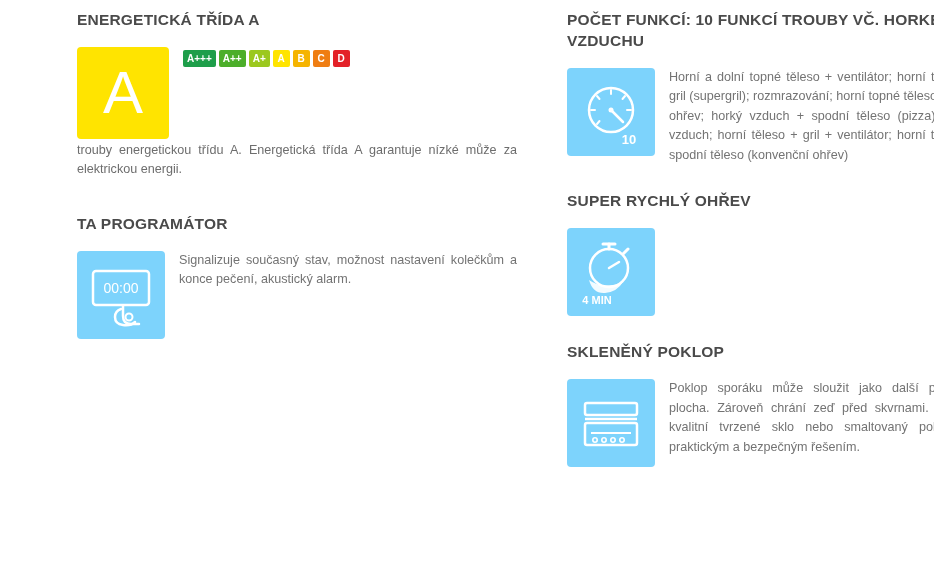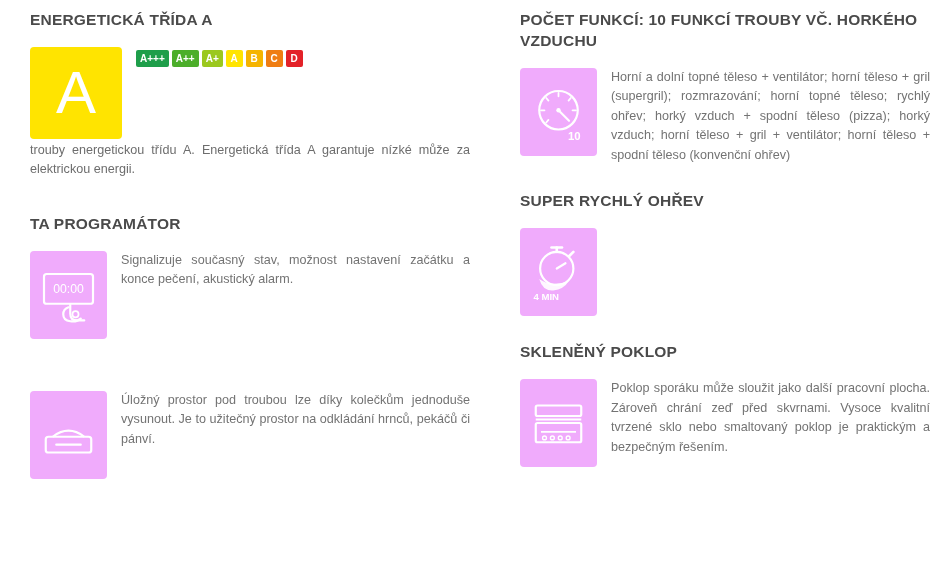--- a/index.html
+++ b/index.html
@@ -22,20 +22,21 @@
     padding: 10px 0 0 0;
   }
   .columns {
     display: flex;
     gap: 50px;
     padding: 0 8px 0 30px;
   }
   .col {
     width: 440px;
     flex: 0 0 440px;
+    margin-left: 47px;
   }
   .col-right {
     width: 410px;
     flex: 0 0 410px;
   }
 
   .feature {
     margin-bottom: 26px;
   }
   .feature-title {
@@ -47,24 +48,24 @@
     margin: 0 0 16px 0;
     text-transform: uppercase;
   }
   .feature-body {
     display: flex;
     align-items: flex-start;
     gap: 14px;
   }
   .icon-box {
     flex: 0 0 auto;
-    width: 77px;
+    width: 88px;
     height: 88px;
     border-radius: 4px;
-    background: #f0abfc;
+    background: #7dd3fc;
     position: relative;
     overflow: hidden;
   }
   .icon-box.yellow {
     background: #ffe400;
     width: 92px;
     height: 92px;
   }
   .feature-text {
     font-size: 12.6px;
@@ -162,35 +163,25 @@
         <div class="feature-body">
           <div class="icon-box">
             <svg class="art" viewBox="0 0 88 88">
               <rect x="16" y="20" width="56" height="34" rx="3" fill="none" stroke="#ffffff" stroke-width="2.5"></rect>
               <text x="44" y="42" font-family="Liberation Sans, sans-serif" font-size="14" fill="#ffffff" text-anchor="middle">00:00</text>
               <path d="M46 55 l0 10 M46 65 q0 8 8 8 l8 0" fill="none" stroke="#ffffff" stroke-width="2.5" stroke-linecap="round"></path>
               <path d="M44 58 q-6 2 -6 8 q0 7 8 8 q8 1 12 -3" fill="none" stroke="#ffffff" stroke-width="2.5" stroke-linecap="round"></path>
               <circle cx="52" cy="66" r="3.5" fill="none" stroke="#ffffff" stroke-width="2"></circle>
             </svg>
           </div>
-          <div class="feature-text">Signalizuje současný stav, možnost nastavení začátku a konce pečení, akustický alarm.</div>
+          <div class="feature-text">Signalizuje současný stav, možnost nastavení kolečkům a konce pečení, akustický alarm.</div>
         </div>
       </div>
 
       <div class="feature" style="margin-top:52px">
-        <div class="feature-body">
-          <div class="icon-box">
-            <svg class="art" viewBox="0 0 88 88">
-              <path d="M26 46 q18 -14 36 0" fill="none" stroke="#ffffff" stroke-width="2.5"></path>
-              <rect x="18" y="46" width="52" height="18" rx="3" fill="none" stroke="#ffffff" stroke-width="2.5"></rect>
-              <line x1="30" y1="55" x2="58" y2="55" stroke="#ffffff" stroke-width="2.5" stroke-linecap="round"></line>
-            </svg>
-          </div>
-          <div class="feature-text">Úložný prostor pod troubou lze díky kolečkům jednoduše vysunout. Je to užitečný prostor na odkládání hrnců, pekáčů či pánví.</div>
-        </div>
       </div>
 
     </div>
 
     <div class="col-right">
 
       <div class="feature">
         <h3 class="feature-title">POČET FUNKCÍ: 10 FUNKCÍ TROUBY VČ. HORKÉHO VZDUCHU</h3>
         <div class="feature-body">
           <div class="icon-box">

